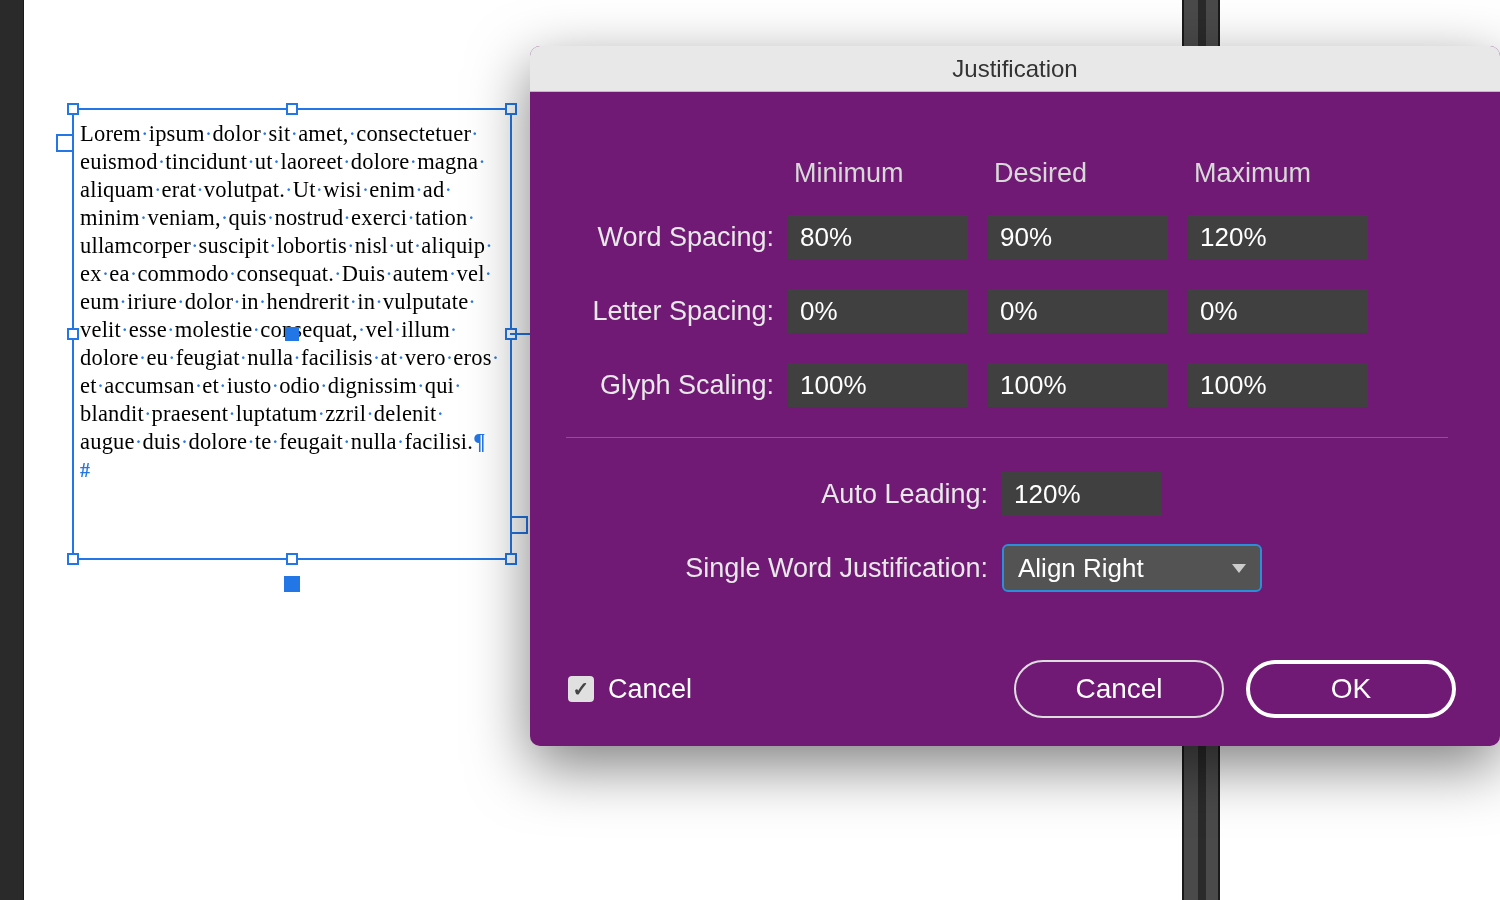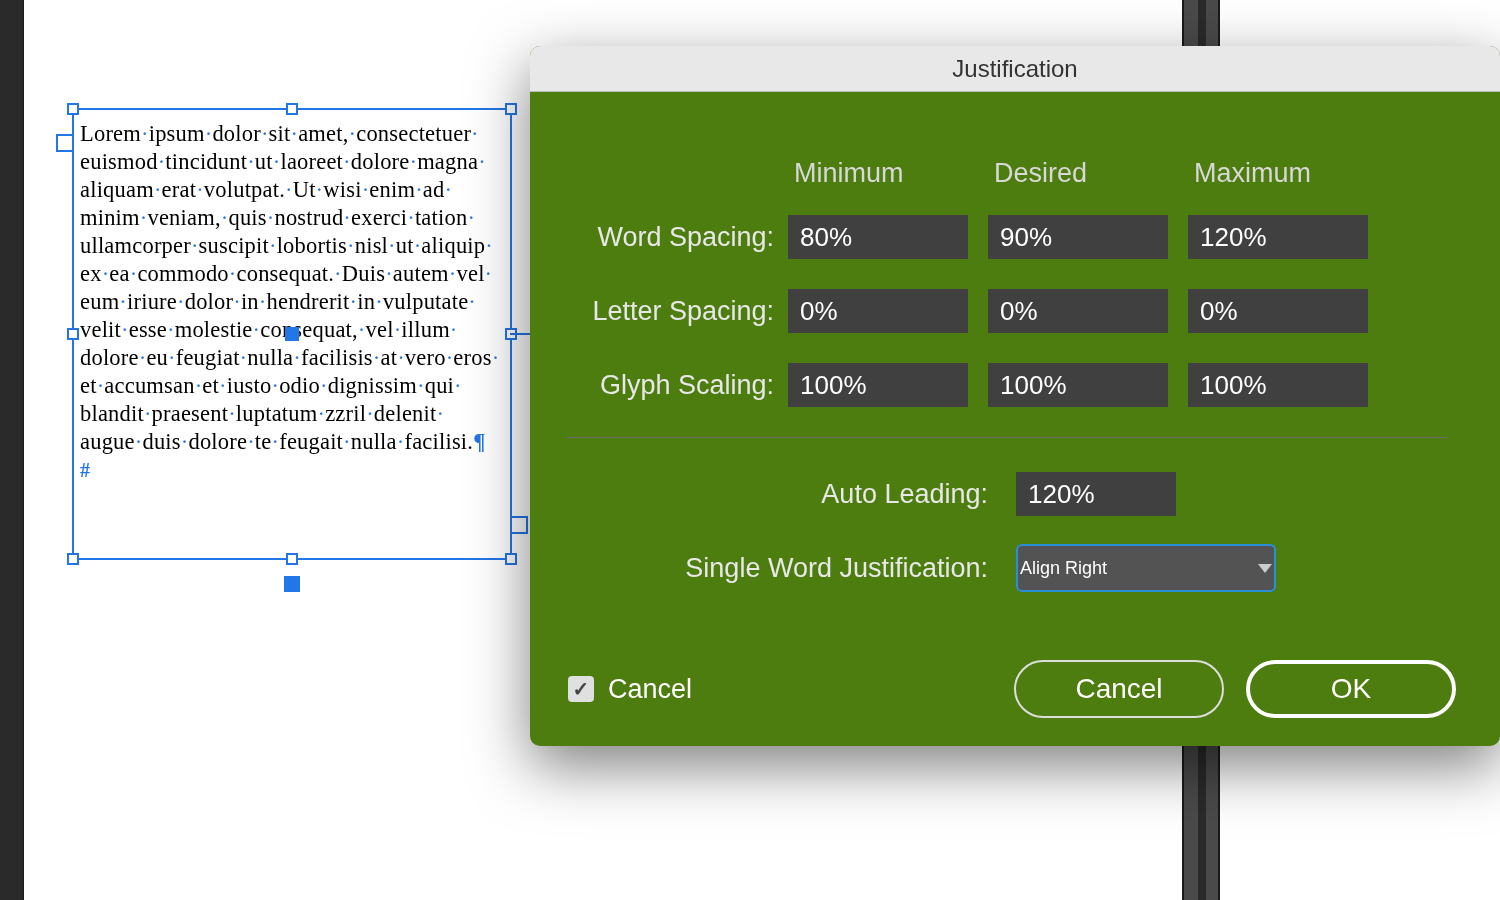--- a/index.html
+++ b/index.html
@@ -134,21 +134,21 @@
     .pilcrow { color:#2376e5; font-weight:bold;}
     .hashmark { color:#2376e5; font-weight:bold; font-size:20px; display:block; text-align:left;}
 
     
     .dialog {
       position: absolute;
       top: 46px;
       left: 530px;
       width: 970px;
       height: 700px;
-      background: #4d7c0f;
+      background: #701a75;
       border-radius: 10px;
       box-shadow: 0 20px 60px rgba(0,0,0,0.5);
       overflow: hidden;
     }
     .dialog-titlebar {
       height: 46px;
       background: #e8e8e8;
       text-align: center;
       line-height: 46px;
       font-size: 24px;
@@ -193,38 +193,37 @@
     .input:last-child { margin-right: 0; }
     .divider {
       height: 1px;
       background: #6a6a6a;
       margin: 6px 0 34px 36px;
     }
     .sub-row {
       display: flex;
       align-items: center;
       margin-bottom: 28px;
-      gap: 14px;
     }
     .sub-row .lbl-col {
       width: 472px;
       text-align: right;
       padding-right: 14px;
       color: #e8e8e8;
       font-size: 27px;
     }
     .select {
       width: 260px;
       height: 48px;
       background: #535353;
       border: 2px solid #2a8fd8;
       border-radius: 6px;
       color: #fff;
-      padding: 0 2px;
-      font-size: 18px;
+      padding: 0 14px;
+      font-size: 26px;
       display: flex;
       align-items: center;
       justify-content: space-between;
       cursor: pointer;
     }
     .select .chev {
       width: 0; height: 0;
       border-left: 7px solid transparent;
       border-right: 7px solid transparent;
       border-top: 9px solid #ccc;

